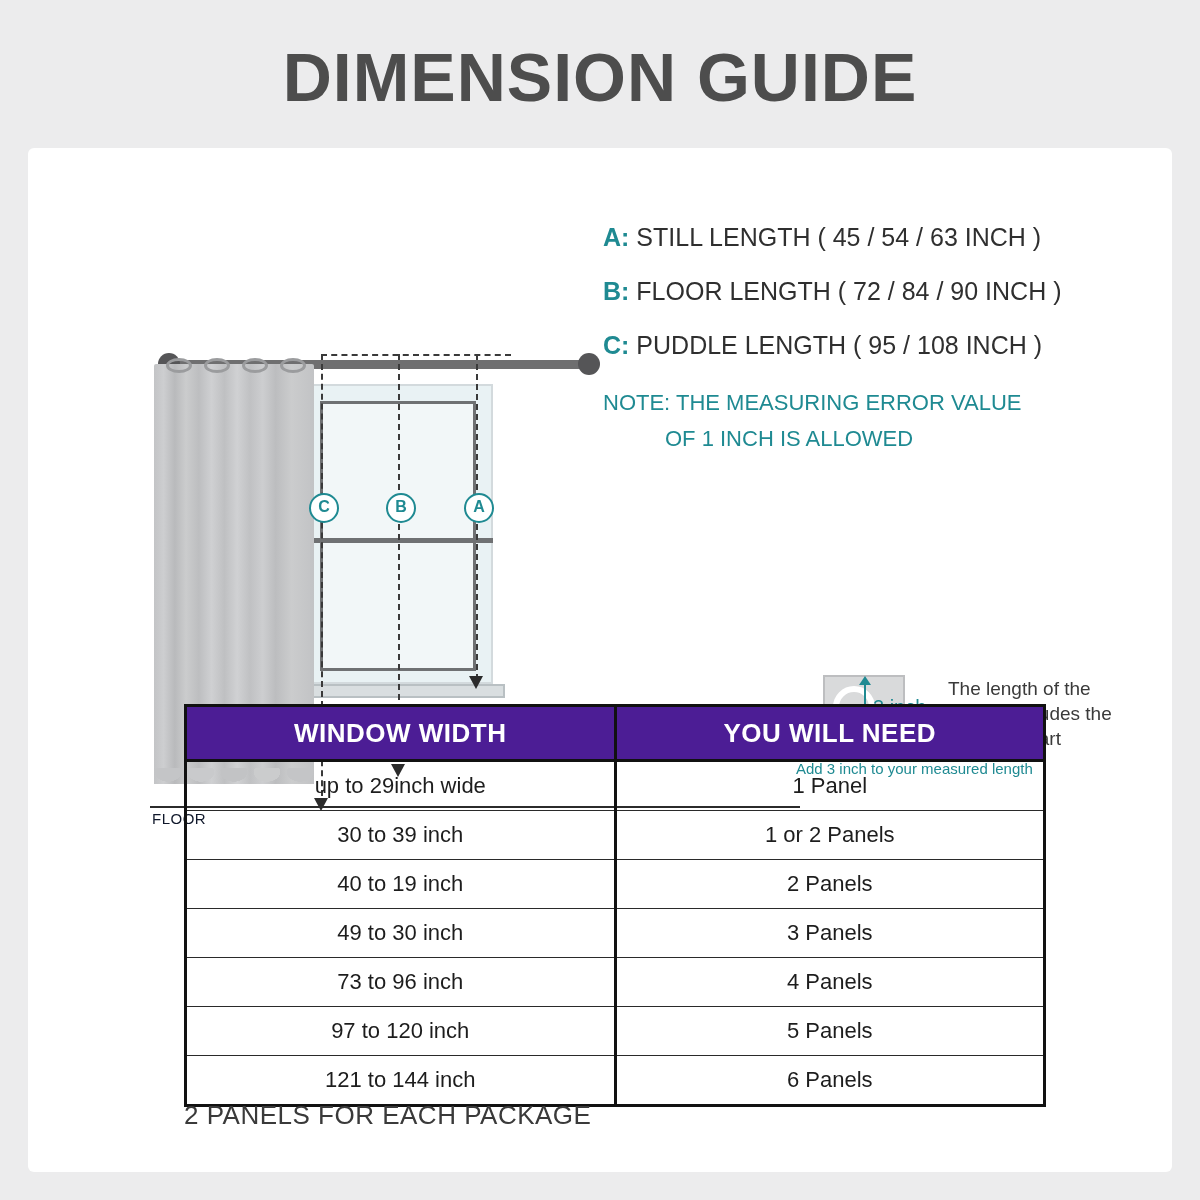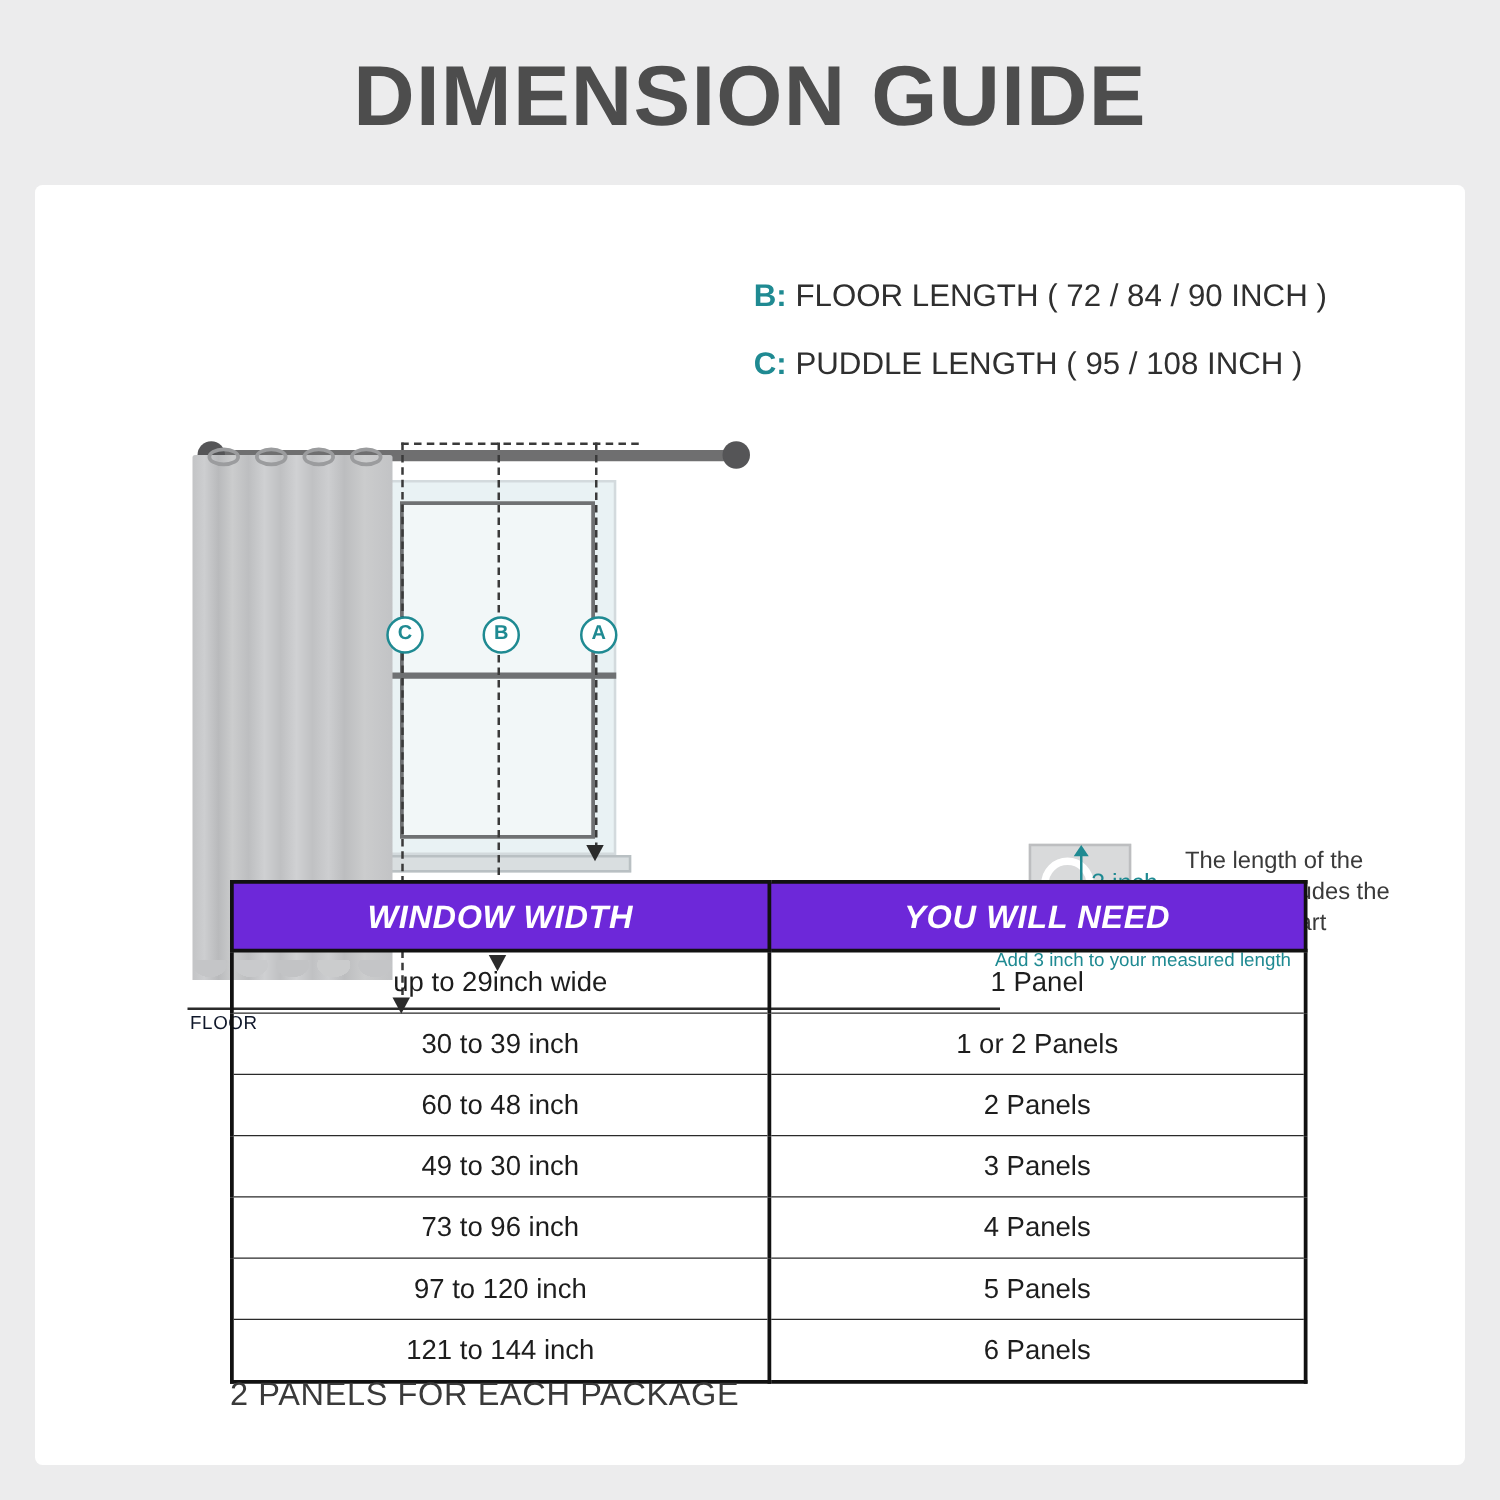--- a/index.html
+++ b/index.html
@@ -296,28 +296,27 @@
     left: 156px;
     top: 556px;
     width: 862px;
   }
   table.panels {
     border-collapse: collapse;
     width: 862px;
     table-layout: fixed;
   }
   table.panels th {
-    background: #6d28d9;
+    background: #4c1d95;
     color: #ffffff;
     font-size: 26px;
     font-weight: bold;
     height: 50px;
     letter-spacing: .5px;
     border: 3px solid #111111;
-    font-style: italic;
   }
   table.panels td {
     text-align: center;
     font-size: 22px;
     color: #1d1d1d;
     height: 46px;
     border-left: 3px solid #111111;
     border-right: 3px solid #111111;
     border-top: 1px solid #2a2a2a;
     border-bottom: 1px solid #2a2a2a;
@@ -374,26 +373,34 @@
       <div class="badge" style="left:221px; top:325px;">C</div>
       <div class="badge" style="left:298px; top:325px;">B</div>
       <div class="badge" style="left:376px; top:325px;">A</div>
 
       <div class="floor-line"></div>
       <div class="floor-label">FLOOR</div>
     </div>
 
     <div class="legend">
       <div class="legend-row">
+        <span class="key">A:</span>
+        <span>STILL LENGTH ( 45 / 54 / 63 INCH )</span>
+      </div>
+      <div class="legend-row">
         <span class="key">B:</span>
         <span>FLOOR LENGTH ( 72 / 84 / 90 INCH )</span>
       </div>
       <div class="legend-row">
         <span class="key">C:</span>
         <span>PUDDLE LENGTH ( 95 / 108 INCH )</span>
+      </div>
+      <div class="note">
+        <span>NOTE:  THE MEASURING ERROR VALUE</span>
+        <span class="indent">OF 1 INCH IS ALLOWED</span>
       </div>
     </div>
 
     <div class="grommet-box"></div>
     <div class="grommet-ring"></div>
     <div class="grommet-arrow"></div>
     <div class="ga-head top"></div>
     <div class="ga-head bot"></div>
     <div class="grommet-3inch">3 inch</div>
     <div class="grommet-text">The length of the curtain includes the grommet part</div>
@@ -410,21 +417,21 @@
         <tbody>
           <tr>
             <td>up to 29inch wide</td>
             <td>1 Panel</td>
           </tr>
           <tr>
             <td>30 to 39 inch</td>
             <td>1 or 2 Panels</td>
           </tr>
           <tr>
-            <td>60 to 48 inch</td>
+            <td>40 to 19 inch</td>
             <td>2 Panels</td>
           </tr>
           <tr>
             <td>49 to 30 inch</td>
             <td>3 Panels</td>
           </tr>
           <tr>
             <td>73 to 96 inch</td>
             <td>4 Panels</td>
           </tr>

